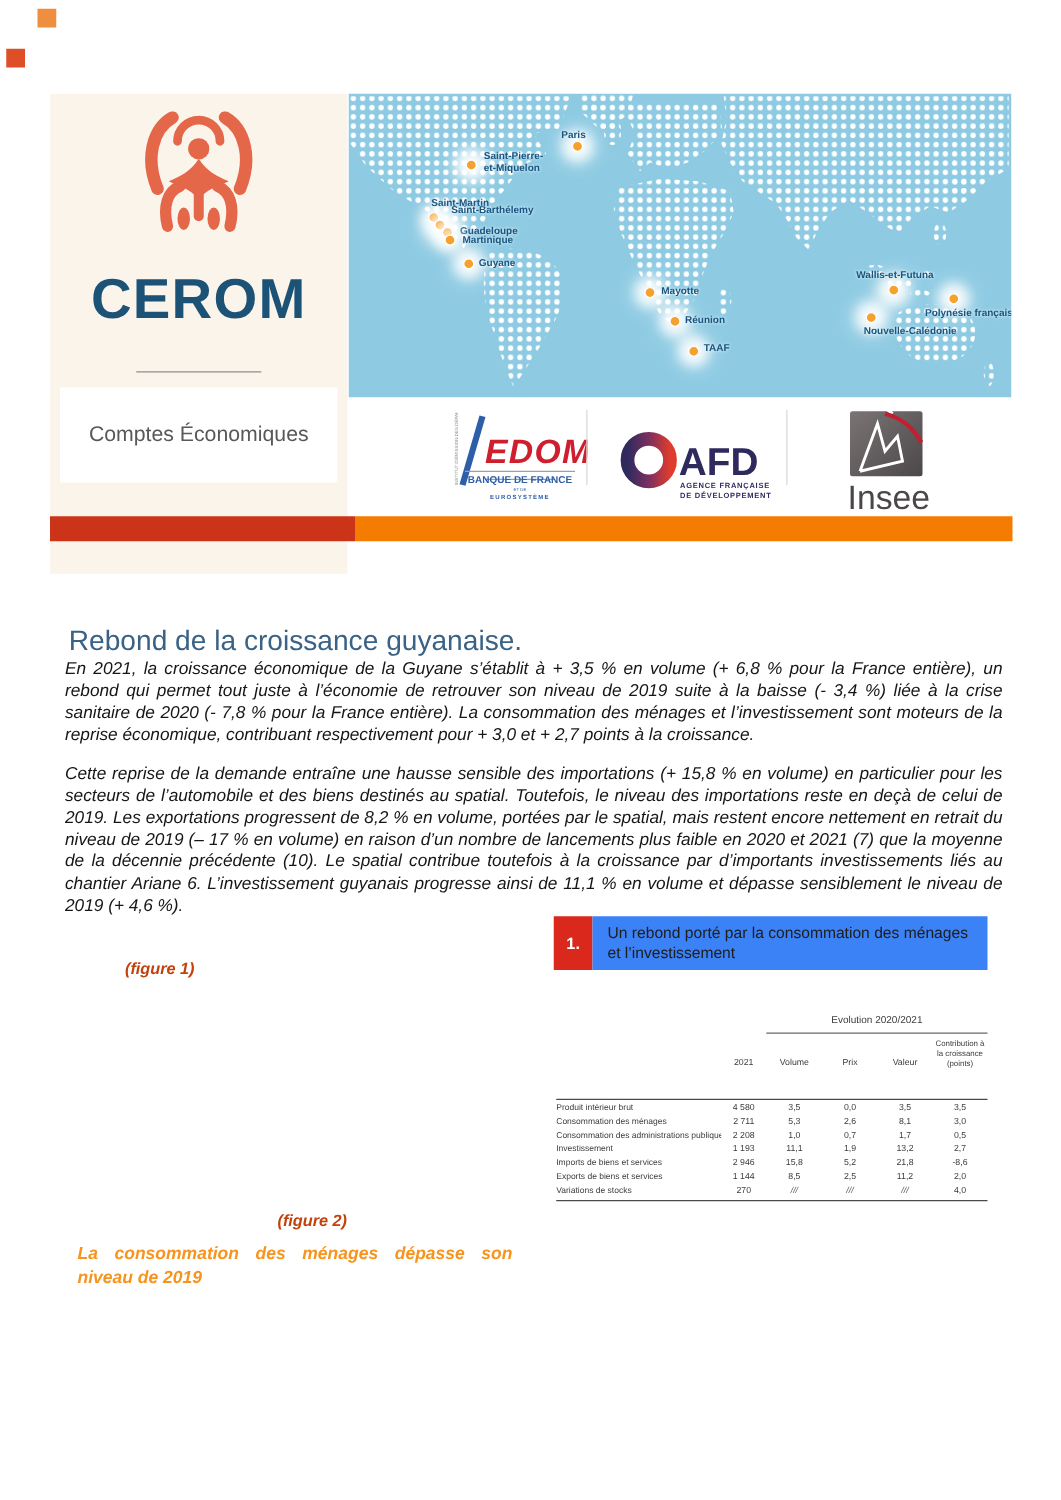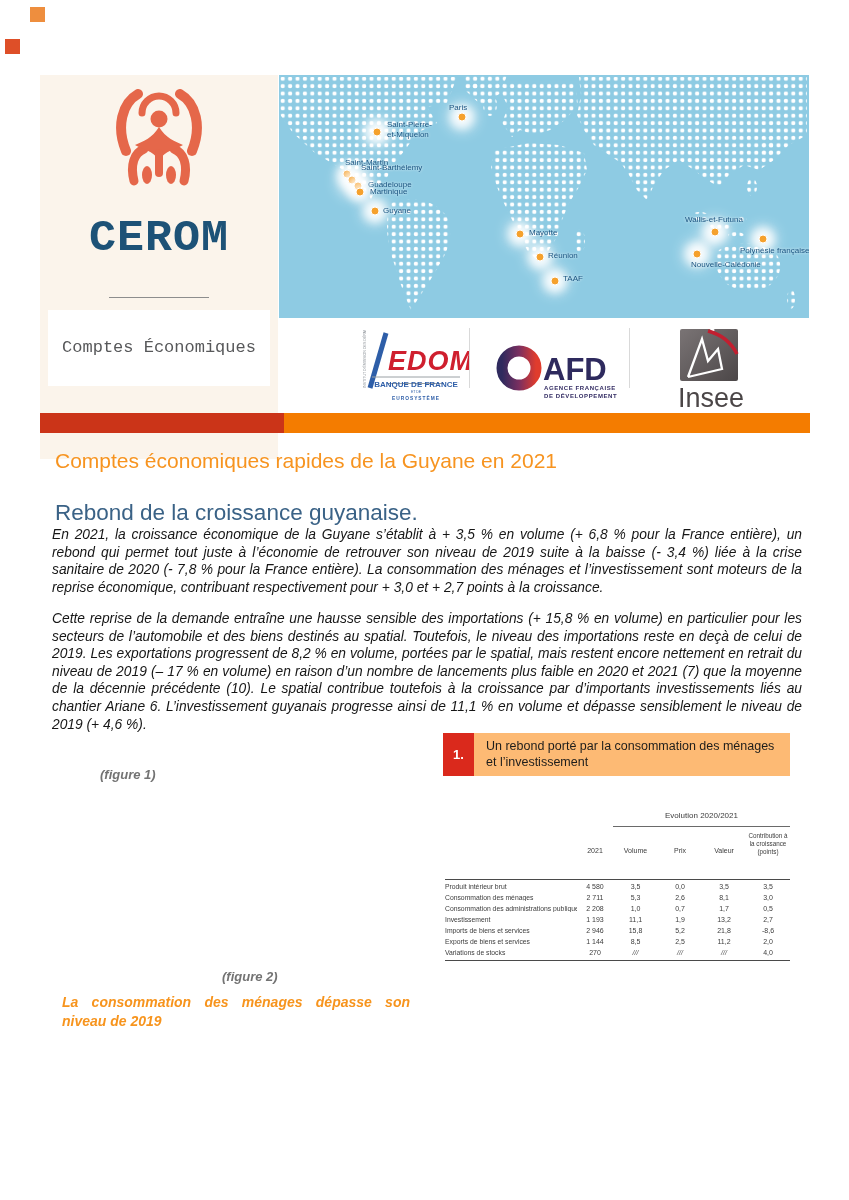--- a/index.html
+++ b/index.html
@@ -5,35 +5,35 @@
   * { margin:0; padding:0; box-sizing:border-box; }
   body { background:#ffffff; font-family:"Liberation Sans", sans-serif; }
   #page { position:relative; width:849px; height:1200px; background:#ffffff; margin:0 auto; overflow:hidden; }
 
   
   .sq { position:absolute; width:15px; height:15px; }
   #sq1 { left:30px; top:7px; background:#ee8e3e; }
   #sq2 { left:5px; top:39px; background:#de4f28; }
 
   
-  .brand-panel { position:absolute; left:40px; top:75px; width:238px; height:384px; background:#fbf4eb;font-family:Liberation Mono, monospace; }
+  .brand-panel { position:absolute; left:40px; top:75px; width:238px; height:384px; background:#fbf4eb; }
   .brand-picto { position:absolute; left:64px; top:14px; width:110px; height:110px; }
   .brand-word { position:absolute; left:0; top:138px; width:238px; text-align:center;
                 font-size:45px; font-weight:bold; letter-spacing:1px; color:#1d5277; }
   .brand-divider { position:absolute; left:69px; top:222px; width:100px; height:1px; background:#8d8d8d; }
   .brand-tagline-box { position:absolute; left:8px; top:235px; width:222px; height:76px; background:#ffffff;
                        display:flex; justify-content:center; align-items:center; }
   .brand-tagline-box div { font-size:17px; color:#57585a; line-height:1.45; }
 
   
   .map-panel { position:absolute; left:279px; top:75px; width:530px; height:243px; background:#8ecbe3; overflow:hidden; }
   .map-panel svg.world { position:absolute; left:0; top:0; }
   .t-dot { position:absolute; width:9px; height:9px; border-radius:50%; background:#f5a12d; border:1.5px solid #fff;
            box-shadow:0 0 9px 6px rgba(255,255,255,0.75); transform:translate(-50%,-50%); }
-  .t-label { position:absolute; font-size:8px; font-weight:normal; color:#1a5480; line-height:1.2; white-space:nowrap;
+  .t-label { position:absolute; font-size:8px; font-weight:bold; color:#1a5480; line-height:1.2; white-space:nowrap;
              text-shadow:0 0 3px rgba(255,255,255,0.9); }
 
   
   .logos-row { position:absolute; left:279px; top:318px; width:530px; height:95px; background:#ffffff; }
   .logo-sep { position:absolute; top:10px; width:1px; height:60px; background:#d9d9d9; }
   .logo { position:absolute; }
 
   
   .bar-red { position:absolute; left:40px; top:413px; width:244px; height:20px; background:#cb3418; }
   .bar-orange { position:absolute; left:284px; top:413px; width:526px; height:20px; background:#f47c00; }
@@ -45,25 +45,25 @@
   
   .intro { position:absolute; left:52px; width:750px; font-size:13.8px; font-style:italic; color:#161616;
            text-align:justify; line-height:17.6px; }
   #intro1 { top:526px; }
   #intro2 { top:610px; }
 
   
   .section-head { position:absolute; left:443px; top:733px; width:347px; display:flex; align-items:stretch; }
   .section-num { width:31px; background:#da291c; color:#ffffff; font-size:13px; font-weight:bold;
                  display:flex; align-items:center; justify-content:center; flex:0 0 31px; }
-  .section-title { flex:1; background:#fdba74; color:#1d1d1b; font-size:12.5px; line-height:1.3;
+  .section-title { flex:1; background:#3b82f6; color:#1d1d1b; font-size:12.5px; line-height:1.3;
                    padding:5px 14px 5px 12px; }
 
   
-  .fig-caption { position:absolute; font-size:13px; font-weight:bold; font-style:italic; color:#737373; }
+  .fig-caption { position:absolute; font-size:13px; font-weight:bold; font-style:italic; color:#c2410c; }
   #fig1 { left:100px; top:767px; }
   #fig2 { left:222px; top:969px; }
   .fig2-title { position:absolute; left:62px; top:993px; width:348px; font-size:14px; font-weight:bold;
                 font-style:italic; color:#f7941d; text-align:justify; line-height:1.35; }
 
   
   .ntable { position:absolute; left:445px; top:806px; width:345px; font-size:7px; color:#3c3c3c; background:#fff; }
   .t-cols { display:grid; grid-template-columns:132px 36px 45px 44px 44px 44px; }
   .thead { position:relative; border-bottom:1.5px solid #4a4a4a; padding-bottom:20px; }
   .group-h { position:absolute; left:168px; top:5px; width:177px; text-align:center; font-size:8px; }
@@ -236,21 +236,20 @@
       <path d="M4,70 A40,40 0 0 1 64,4" stroke="#ffffff" stroke-width="2.5" fill="none"></path>
       <path d="M58,4 A45,45 0 0 1 87,27" stroke="#c21f30" stroke-width="3.5" fill="none"></path>
       <polyline points="38,50 52,12 58,34 68,22 72,42 38,50" stroke="#ffffff" stroke-width="2.3" fill="none"></polyline>
       <text x="28" y="80" font-size="27" fill="#4b4647">Insee</text>
     </svg>
   </div>
 
   <div class="bar-red"></div>
   <div class="bar-orange"></div>
 
-  <div class="kicker">Comptes économiques rapides de la Guyane en 2021</div>
   <div class="headline">Rebond de la croissance guyanaise.</div>
 
   <p class="intro" id="intro1">En 2021, la croissance économique de la Guyane s’établit à + 3,5 % en volume (+ 6,8 % pour la France entière), un rebond qui permet tout juste à l’économie de retrouver son niveau de 2019 suite à la baisse (- 3,4 %) liée à la crise sanitaire de 2020 (- 7,8 % pour la France entière). La consommation des ménages et l’investissement sont moteurs de la reprise économique, contribuant respectivement pour + 3,0 et + 2,7 points à la croissance.</p>
   <p class="intro" id="intro2">Cette reprise de la demande entraîne une hausse sensible des importations (+ 15,8 % en volume) en particulier pour les secteurs de l’automobile et des biens destinés au spatial. Toutefois, le niveau des importations reste en deçà de celui de 2019. Les exportations progressent de 8,2 % en volume, portées par le spatial, mais restent encore nettement en retrait du niveau de 2019 (– 17 % en volume) en raison d’un nombre de lancements plus faible en 2020 et 2021 (7) que la moyenne de la décennie précédente (10). Le spatial contribue toutefois à la croissance par d’importants investissements liés au chantier Ariane 6. L’investissement guyanais progresse ainsi de 11,1 % en volume et dépasse sensiblement le niveau de 2019 (+ 4,6 %).</p>
 
   <div class="section-head">
     <div class="section-num">1.</div>
     <div class="section-title">Un rebond porté par la consommation des ménages et l’investissement</div>
   </div>
 

